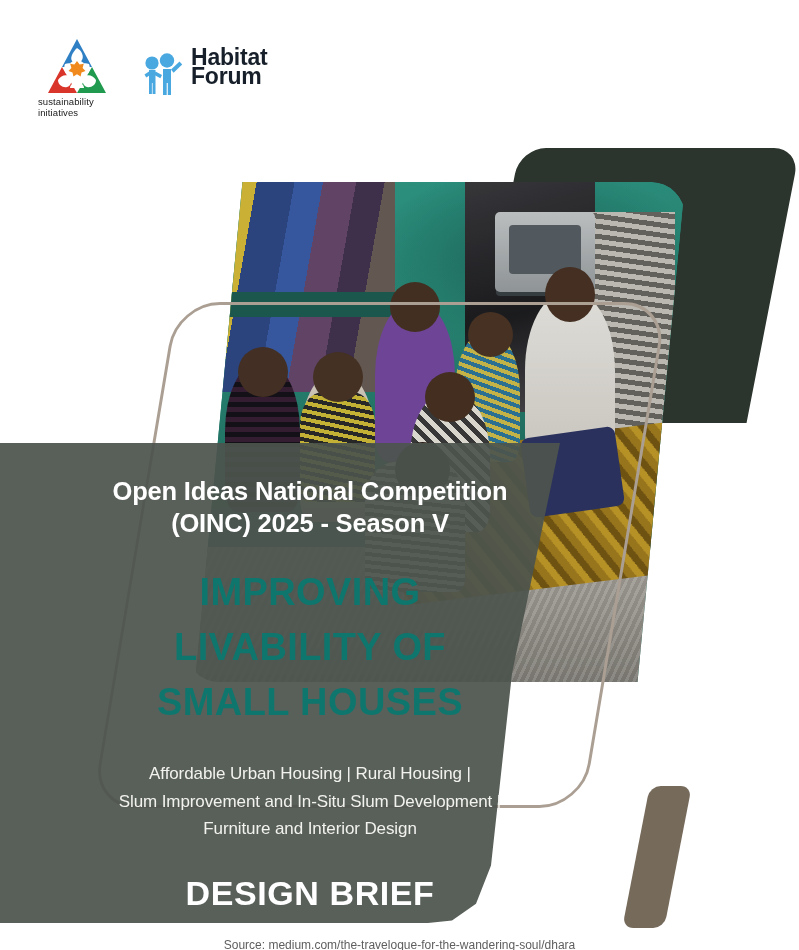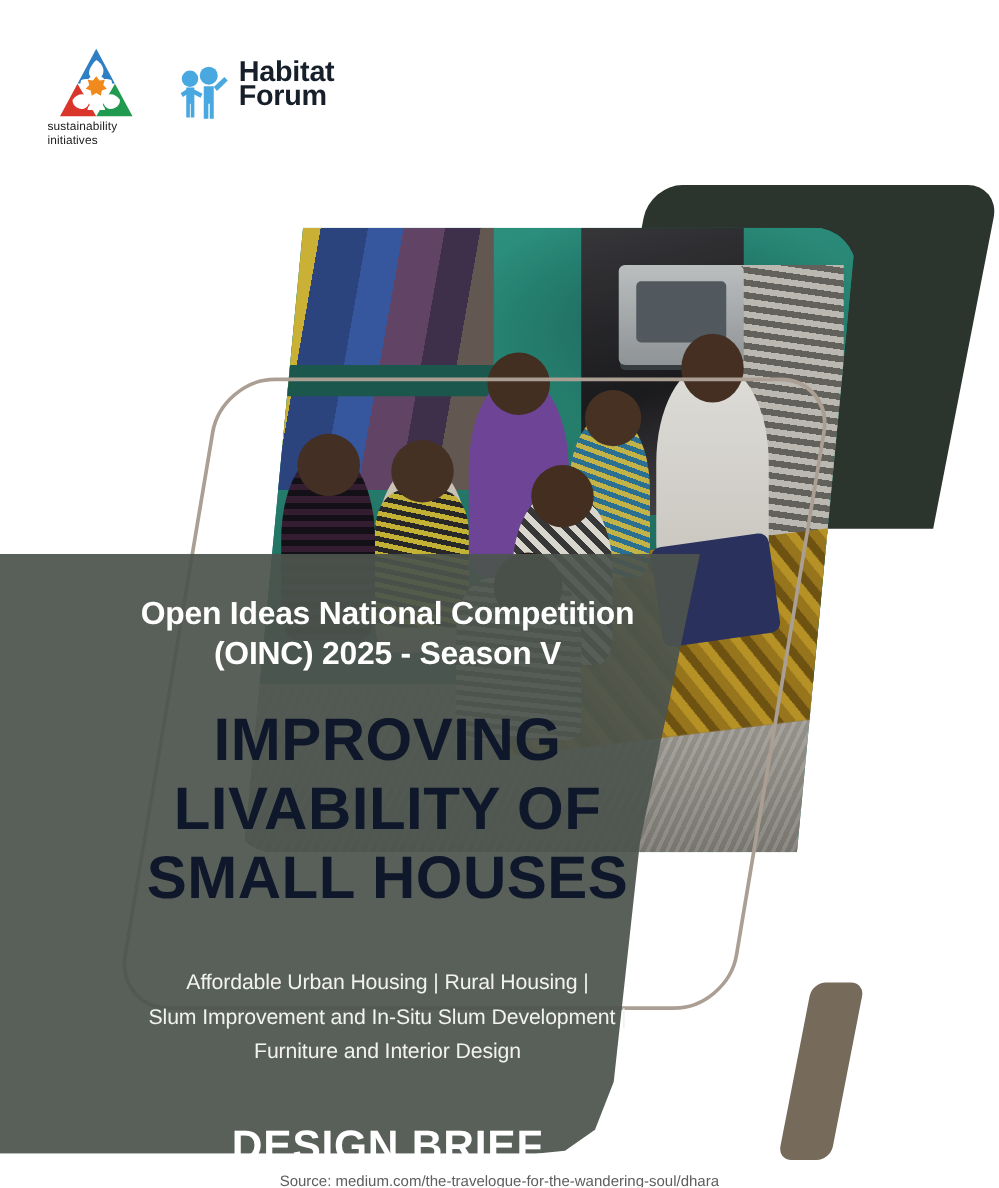--- a/index.html
+++ b/index.html
@@ -171,26 +171,26 @@
     position:absolute;left:0px;top:443px;width:524px;height:490px;
     z-index:6;color:#ffffff;text-align:center;padding-left:48px;
   }
   .kicker{
     margin:0;padding:32px 30px 0 30px;
     font-size:25.5px;line-height:32px;font-weight:bold;
     letter-spacing:-0.2px;color:#ffffff;
   }
   .headline{
     margin:0;padding:26px 16px 0 16px;
-    font-size:48px;line-height:55px;font-weight:bold;
-    letter-spacing:0.4px;color:#0f172a;
+    font-size:38px;line-height:55px;font-weight:bold;
+    letter-spacing:0.4px;color:#0f766e;
     white-space:pre-line;
   }
   .cats{
-    margin:12px;padding:30px 22px 0 22px;
+    margin:0;padding:30px 22px 0 22px;
     font-size:17px;line-height:27.5px;font-weight:400;
     color:#f2f2ef;white-space:pre-line;letter-spacing:-0.1px;
   }
   .brief{
     margin:0;padding:30px 0 0 0;
     font-size:34px;line-height:40px;font-weight:bold;
     letter-spacing:0.6px;color:#ffffff;
   }
 
   

